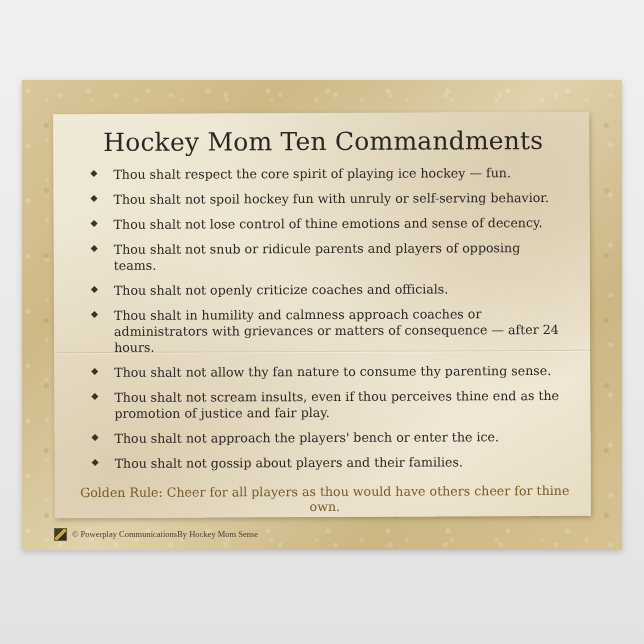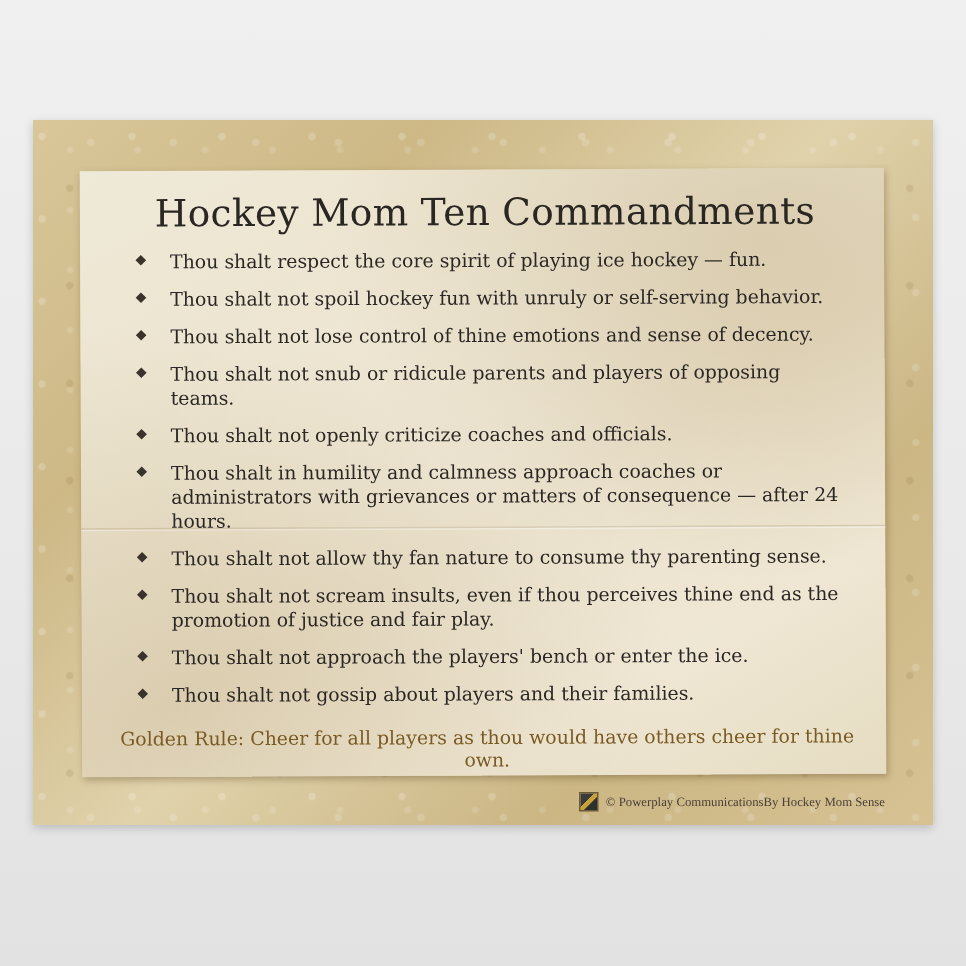--- a/index.html
+++ b/index.html
@@ -136,21 +136,21 @@
 
   
   #footer {
     position: absolute;
     left: 32px;
     right: 32px;
     bottom: 8px;
     height: 16px;
     display: flex;
     align-items: center;
-    justify-content: flex-end;
+    justify-content: flex-start;
     font-size: 8.5px;
     color: #4a4038;
     font-family: "Liberation Serif", serif;
   }
   #footer .left {
     display: flex;
     align-items: center;
     gap: 5px;
   }
   .logo-mark {

